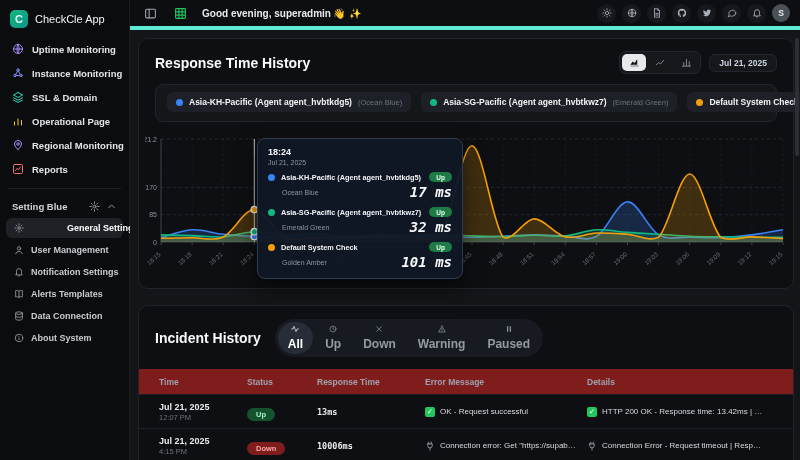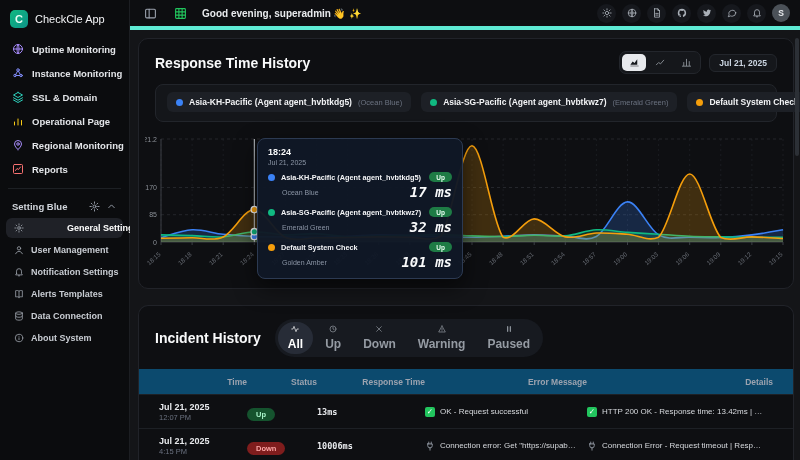--- a/index.html
+++ b/index.html
@@ -95,21 +95,21 @@
     border-bottom-right-radius:0; }
   .card2 .card-title-row { padding:0 16px; }
   .filters { margin-left:14px; background:#171a20; border-radius:999px; padding:3px;
     display:flex; gap:2px; }
   .filter-btn { display:flex; align-items:center; gap:4px; border-radius:999px; padding:3px 10px;
     font-size:12px; font-weight:600; color:#959ba3; cursor:pointer;flex-direction:column; }
   .filter-btn .ic { width:8px; height:8px; }
   .filter-btn.active { background:#272c37; color:#ffffff; }
   .tbl-head, .tbl-row { display:grid; grid-template-columns:88px 70px 108px 162px 1fr;
     align-items:center; padding:0 20px; }
-  .tbl-head { background:#0c4a6e; margin-top:12px; height:25px;text-align:right; }
+  .tbl-head { background:#7f1d1d; margin-top:12px; height:25px; }
   .tbl-head .th { font-size:8.5px; font-weight:600; color:#9ca3af; }
   .tbl-row { height:34px; border-top:1px solid #1d2025; cursor:pointer; }
   .cell-date { font-size:9px; font-weight:bold; color:#e8eaed; }
   .cell-sub { font-size:7.5px; color:#6b7280; margin-top:1px; }
   .status-pill { display:inline-block; font-size:7.5px; font-weight:bold; border-radius:999px;
     padding:2px 9px; }
   .status-pill.up { background:#15532e; color:#a7f3c9; }
   .status-pill.down { background:#7f1d1d; color:#fca5a5; }
   .cell-ms { font-size:8.5px; font-weight:bold; color:#e8eaed;
     font-family:"DejaVu Sans Mono",monospace; }

